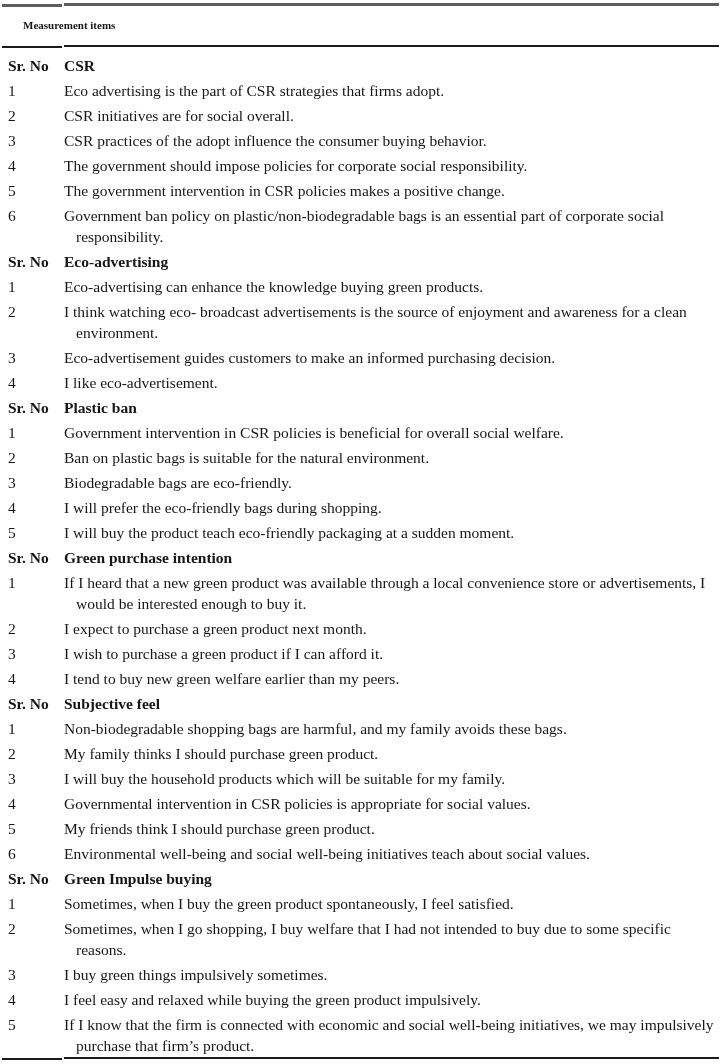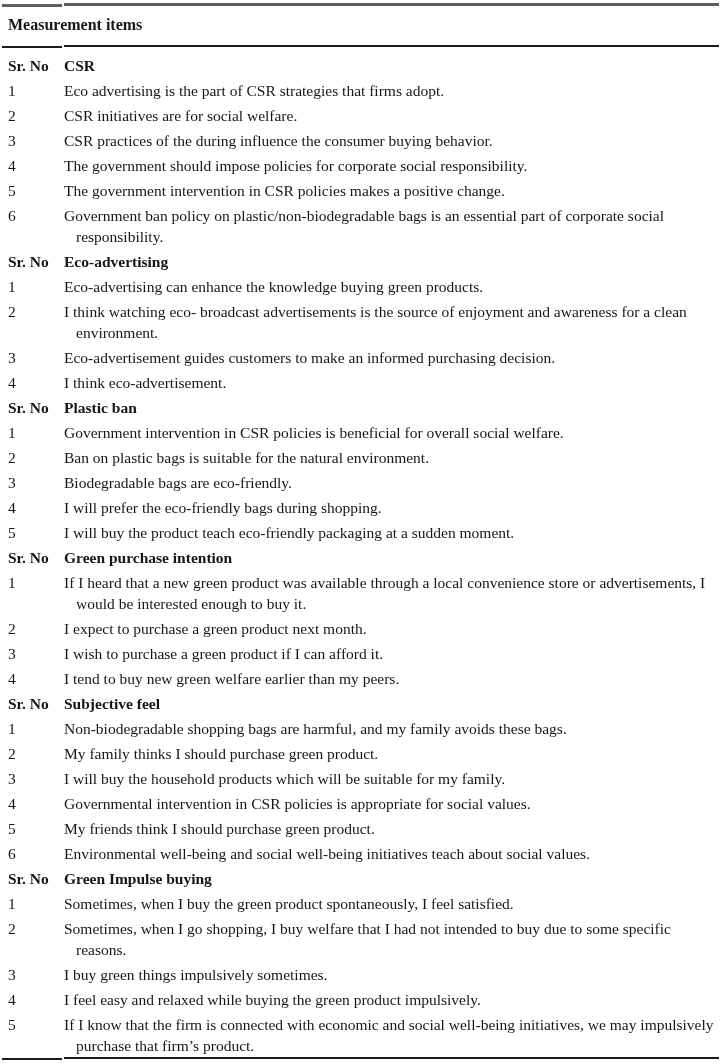--- a/index.html
+++ b/index.html
@@ -23,23 +23,23 @@
   .rule .seg-l { left: 2px;  width: 60px; top: 1px; height: 100%; }
   .rule .seg-r { left: 64px; right: 5px;  top: 0;   height: 100%; }
   .rule-top { height: 3px; margin-top: 3px; }
   .rule-top .seg { background: #5e5e5e; }
   .rule-mid { height: 2px; }
   .rule-mid .seg { background: #1b1b1b; }
   .rule-bottom { height: 2px; position: absolute; left: 0; right: 0; bottom: 8px; }
   .rule-bottom .seg { background: #1b1b1b; }
 
   .title {
-    font-size: 16px;
+    font-size: 11px;
     font-weight: bold;
-    padding: 9px 8px 10px 8px;
+    padding: 9px 8px 10px 23px;
     line-height: 20px;
   }
 
   .rows {
     padding: 8px 0 0 8px;
     font-size: 15.5px;
   }
   .row {
     display: flex;
     line-height: 21px;
@@ -80,25 +80,25 @@
       <div class="row section-header">
         <div class="col-no">Sr. No</div>
         <div class="col-text">CSR</div>
       </div>
       <div class="row">
         <div class="col-no">1</div>
         <div class="col-text">Eco advertising is the part of CSR strategies that firms adopt.</div>
       </div>
       <div class="row">
         <div class="col-no">2</div>
-        <div class="col-text">CSR initiatives are for social welfare.</div>
-      </div>
-      <div class="row">
-        <div class="col-no">3</div>
-        <div class="col-text">CSR practices of the during influence the consumer buying behavior.</div>
+        <div class="col-text">CSR initiatives are for social overall.</div>
+      </div>
+      <div class="row">
+        <div class="col-no">3</div>
+        <div class="col-text">CSR practices of the adopt influence the consumer buying behavior.</div>
       </div>
       <div class="row">
         <div class="col-no">4</div>
         <div class="col-text">The government should impose policies for corporate social responsibility.</div>
       </div>
       <div class="row">
         <div class="col-no">5</div>
         <div class="col-text">The government intervention in CSR policies makes a positive change.</div>
       </div>
       <div class="row">
@@ -116,21 +116,21 @@
       <div class="row">
         <div class="col-no">2</div>
         <div class="col-text">I think watching eco- broadcast advertisements is the source of enjoyment and awareness for a clean environment.</div>
       </div>
       <div class="row">
         <div class="col-no">3</div>
         <div class="col-text">Eco-advertisement guides customers to make an informed purchasing decision.</div>
       </div>
       <div class="row">
         <div class="col-no">4</div>
-        <div class="col-text">I think eco-advertisement.</div>
+        <div class="col-text">I like eco-advertisement.</div>
       </div>
       <div class="row section-header">
         <div class="col-no">Sr. No</div>
         <div class="col-text">Plastic ban</div>
       </div>
       <div class="row">
         <div class="col-no">1</div>
         <div class="col-text">Government intervention in CSR policies is beneficial for overall social welfare.</div>
       </div>
       <div class="row">

